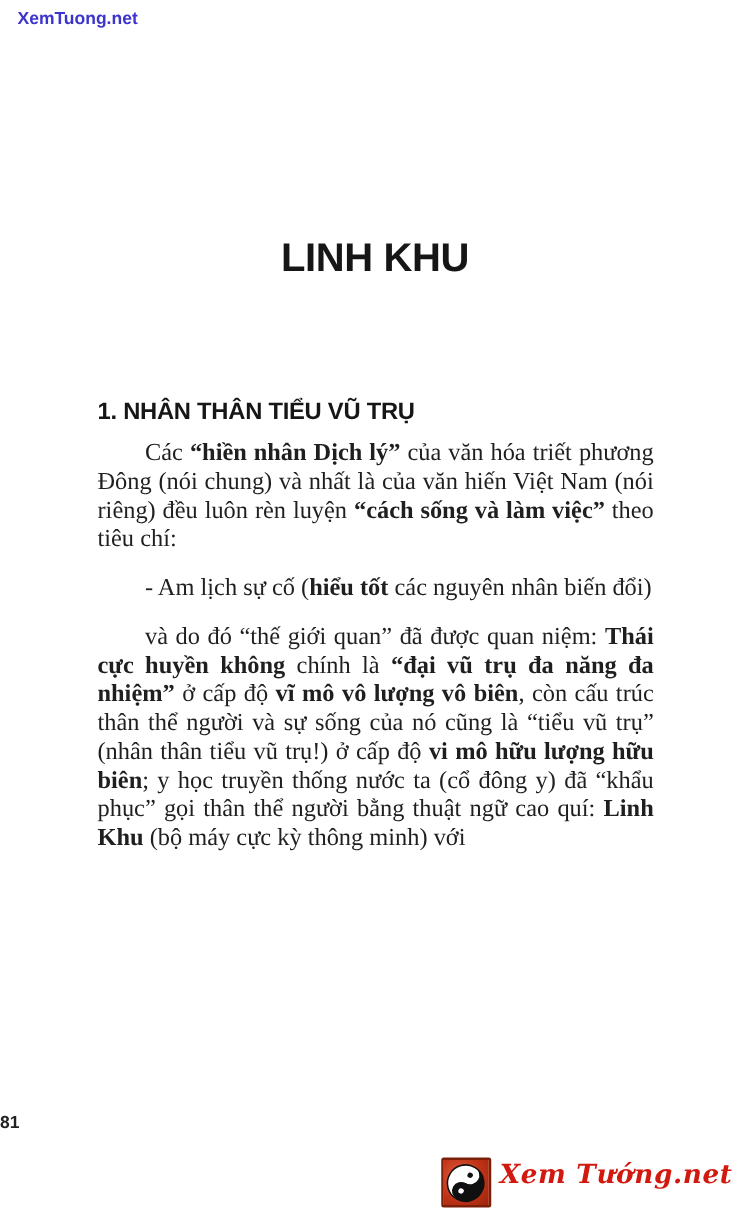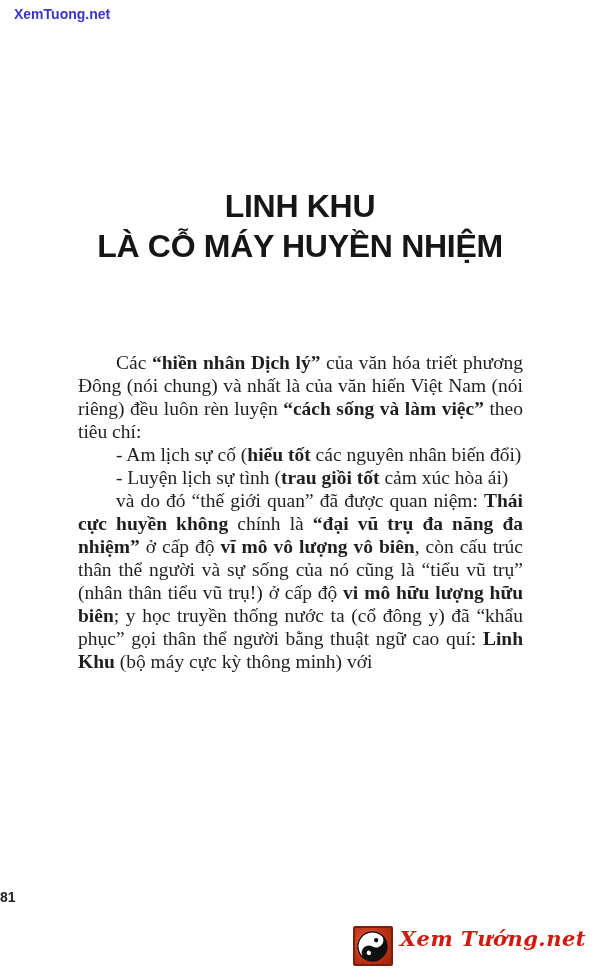--- a/index.html
+++ b/index.html
@@ -35,21 +35,21 @@
     font-weight: bold; font-size: 19px;
     color: #161616; letter-spacing: -0.2px;
   }
   .body-text {
     position: absolute; top: 351px; left: 78px; width: 445px;
     font-family: "Liberation Serif", serif;
     font-size: 19.5px; line-height: 23px;
     color: #1f1f1f; text-align: justify;
   }
   .body-text p { margin: 0; text-indent: 38px; }
-  .body-text p + p { margin-top: 0; }
+  .body-text p + p { margin-top: 16px; }
   .body-text .b { font-weight: bold; }
   .page-number {
     position: absolute; top: 889px; left: 0; width: 100%;
     text-align: left;
     font-family: "Liberation Sans", sans-serif;
     font-weight: bold; font-size: 14px; color: #222222;
   }
   .footer-logo {
     position: absolute; right: 14px; bottom: 9px;
     display: flex; align-items: flex-start; gap: 7px;
@@ -71,28 +71,27 @@
 </style>
 </head>
 <body>
 
 <div class="page">
 
   <a class="watermark">XemTuong.net</a>
 
   <div class="title">
     <div>LINH KHU</div>
-    <div>LÀ CỖ MÁY HUYỀN NHIỆM</div>
   </div>
 
+  <div class="section-heading">1.  NHÂN THÂN TIỂU VŨ TRỤ</div>
 
   <div class="body-text">
       <p><span>Các </span><span class="b">“hiền nhân Dịch lý”</span><span> của văn hóa triết phương Đông (nói chung) và nhất là của văn hiến Việt Nam (nói riêng) đều luôn rèn luyện </span><span class="b">“cách sống và làm việc”</span><span> theo tiêu chí:</span></p>
       <p><span>- Am lịch sự cố (</span><span class="b">hiểu tốt</span><span> các nguyên nhân biến đổi)</span></p>
-      <p><span>- Luyện lịch sự tình (</span><span class="b">trau giồi tốt</span><span> cảm xúc hòa ái)</span></p>
       <p><span>và do đó “thế giới quan” đã được quan niệm: </span><span class="b">Thái cực huyền không</span><span> chính là </span><span class="b">“đại vũ trụ đa năng đa nhiệm”</span><span> ở cấp độ </span><span class="b">vĩ mô vô lượng vô biên</span><span>, còn cấu trúc thân thể người và sự sống của nó cũng là “tiểu vũ trụ” (nhân thân tiểu vũ trụ!) ở cấp độ </span><span class="b">vi mô hữu lượng hữu biên</span><span>; y học truyền thống nước ta (cổ đông y) đã “khẩu phục” gọi thân thể người bằng thuật ngữ cao quí: </span><span class="b">Linh Khu</span><span> (bộ máy cực kỳ thông minh) với</span></p>
     </div>
 
   <div class="page-number">81</div>
 
   <a class="footer-logo">
     <span class="logo-square">
       <svg viewBox="0 0 100 100" width="31" height="31" aria-hidden="true">
         <circle cx="50" cy="50" r="47" fill="#ffffff" stroke="#101010" stroke-width="4"></circle>
         <path d="M50 3 a47 47 0 0 1 0 94 a23.5 23.5 0 0 1 0 -47 a23.5 23.5 0 0 0 0 -47 Z" fill="#101010"></path>

